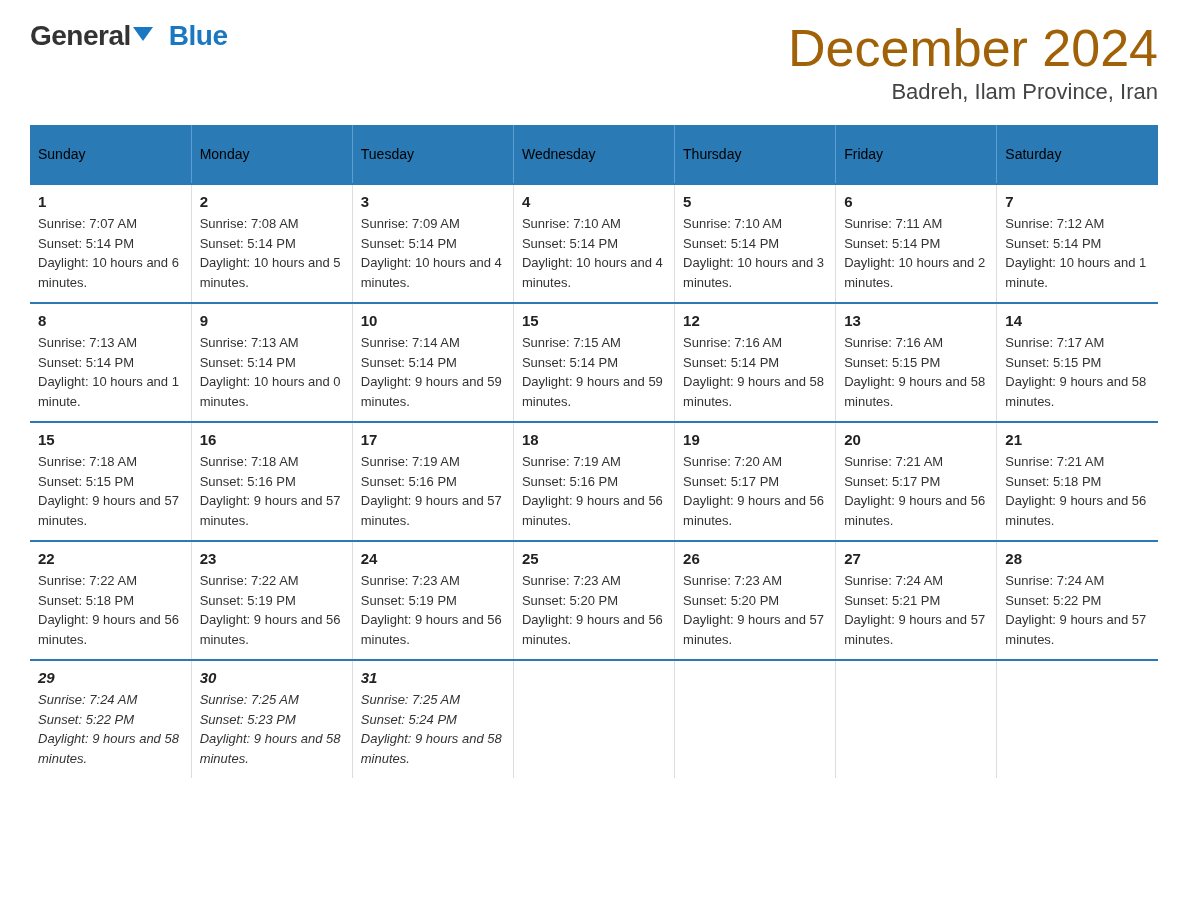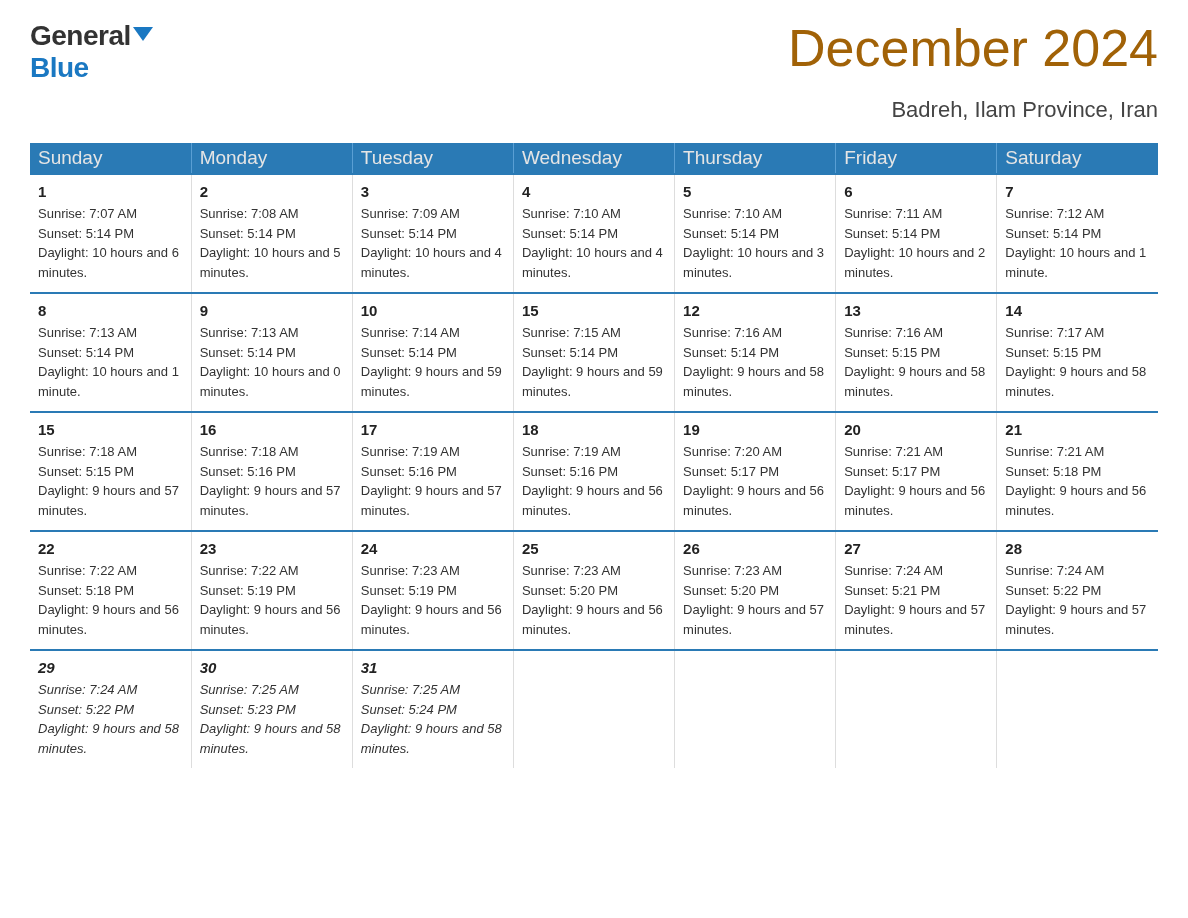--- a/index.html
+++ b/index.html
@@ -11,34 +11,35 @@
       padding: 20px 30px;
     }
     .header {
       display: flex;
       justify-content: space-between;
       align-items: flex-start;
       margin-bottom: 20px;
     }
     .logo {
       display: flex;
-      flex-direction: column;
+      flex-direction: row;
       align-items: flex-start;
     }
     .logo-general {
       font-size: 28px;
       font-weight: bold;
       color: #333;
       letter-spacing: -0.5px;
     }
     .logo-blue {
       font-size: 28px;
       font-weight: bold;
       color: #1a78c2;
       letter-spacing: -0.5px;
+      margin-left: 16px;
     }
     .logo-triangle {
       display: inline-block;
       width: 0;
       height: 0;
       border-left: 10px solid transparent;
       border-right: 10px solid transparent;
       border-top: 14px solid #1a78c2;
       margin-left: 2px;
       vertical-align: middle;
@@ -53,34 +54,34 @@
     }
     .month-title {
       font-size: 52px;
       font-weight: 300;
       color: #a16207;
       line-height: 1.1;
     }
     .location {
       font-size: 22px;
       color: #444;
-      margin-top: 20px;
+      margin-top: 2px;
     }
     table {
       width: 100%;
       border-collapse: collapse;
     }
     thead tr {
       background-color: #2a7ab5;
     }
     thead th {
-      color: #e5e5e5;
-      font-size: 19px;
+      color: #000000;
+      font-size: 14px;
       font-weight: normal;
-      padding: 4px 8px;
+      padding: 21px 8px;
       text-align: left;
       border-right: 1px solid #5a9fd4;
     }
     thead th:last-child {
       border-right: none;
     }
     tbody tr {
       border-top: 2px solid #2a7ab5;
     }
     tbody td {

